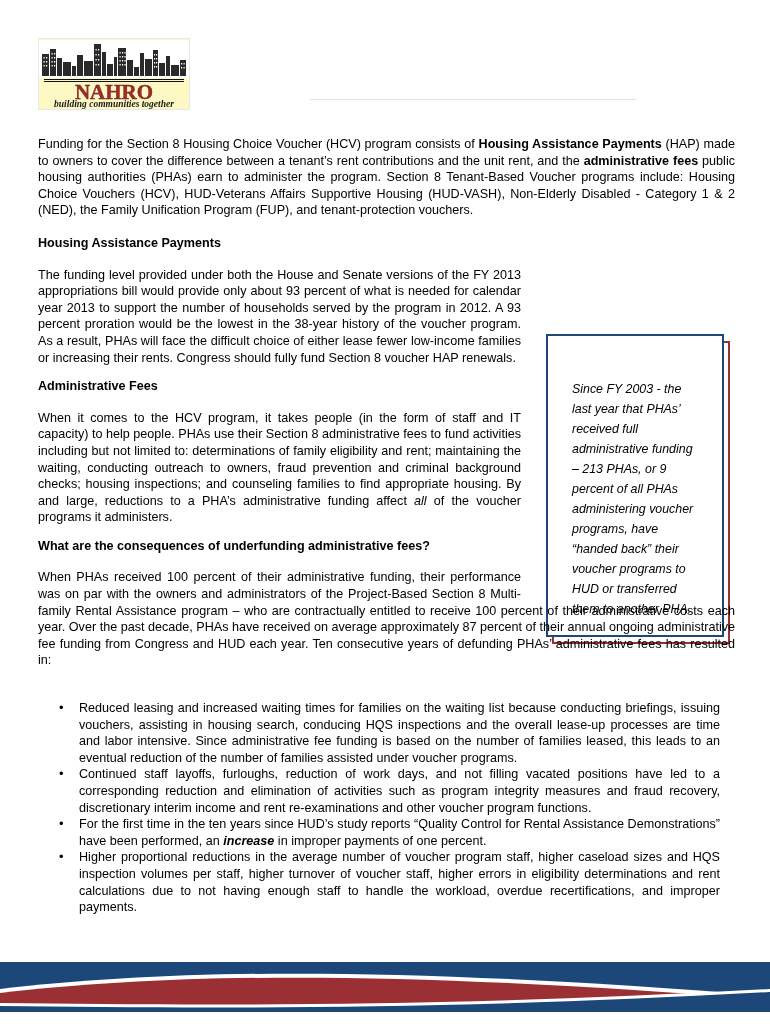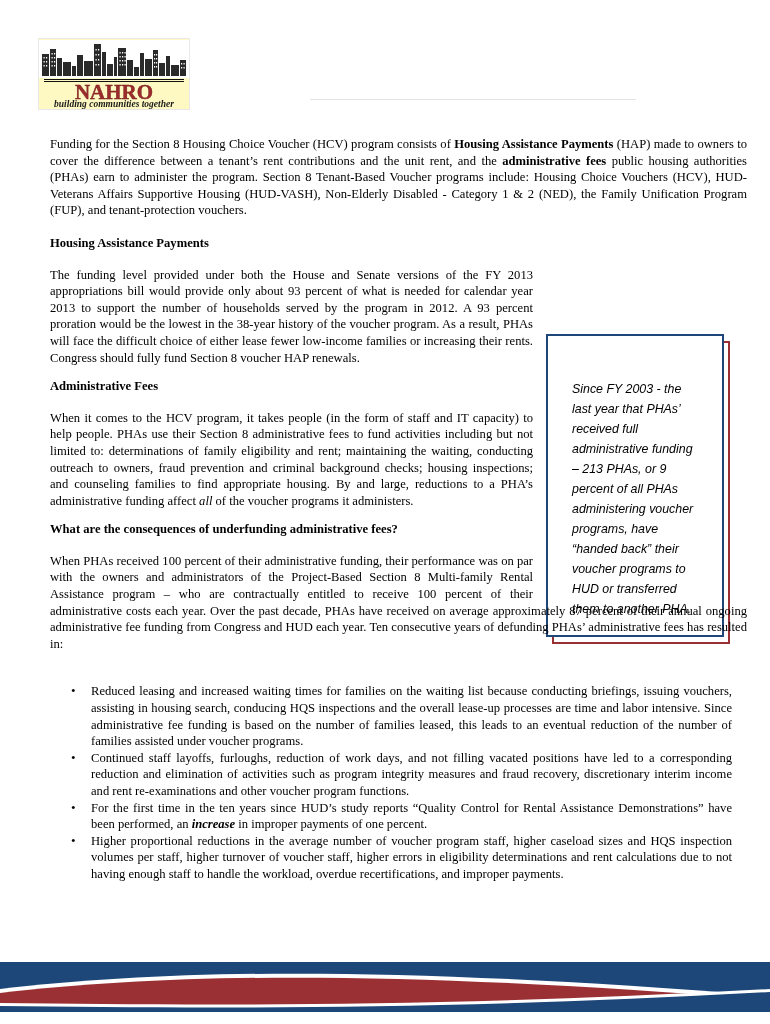--- a/index.html
+++ b/index.html
@@ -87,23 +87,22 @@
   .title-rule {
     position: absolute;
     left: 310px; top: 99px;
     width: 326px; height: 1px;
     background: #e3e3e3;
   }
 
   
   .content {
     position: absolute;
-    left: 50px; top: 136px;
+    left: 38px; top: 136px;
     width: 697px;
-    font-family: Liberation Serif, serif;
   }
 
   p.body, li.body {
     font-size: 12.6px;
     line-height: 16.6px;
     text-align: justify;
     margin: 0;
   }
   p.body { margin-bottom: 12px; }
 

